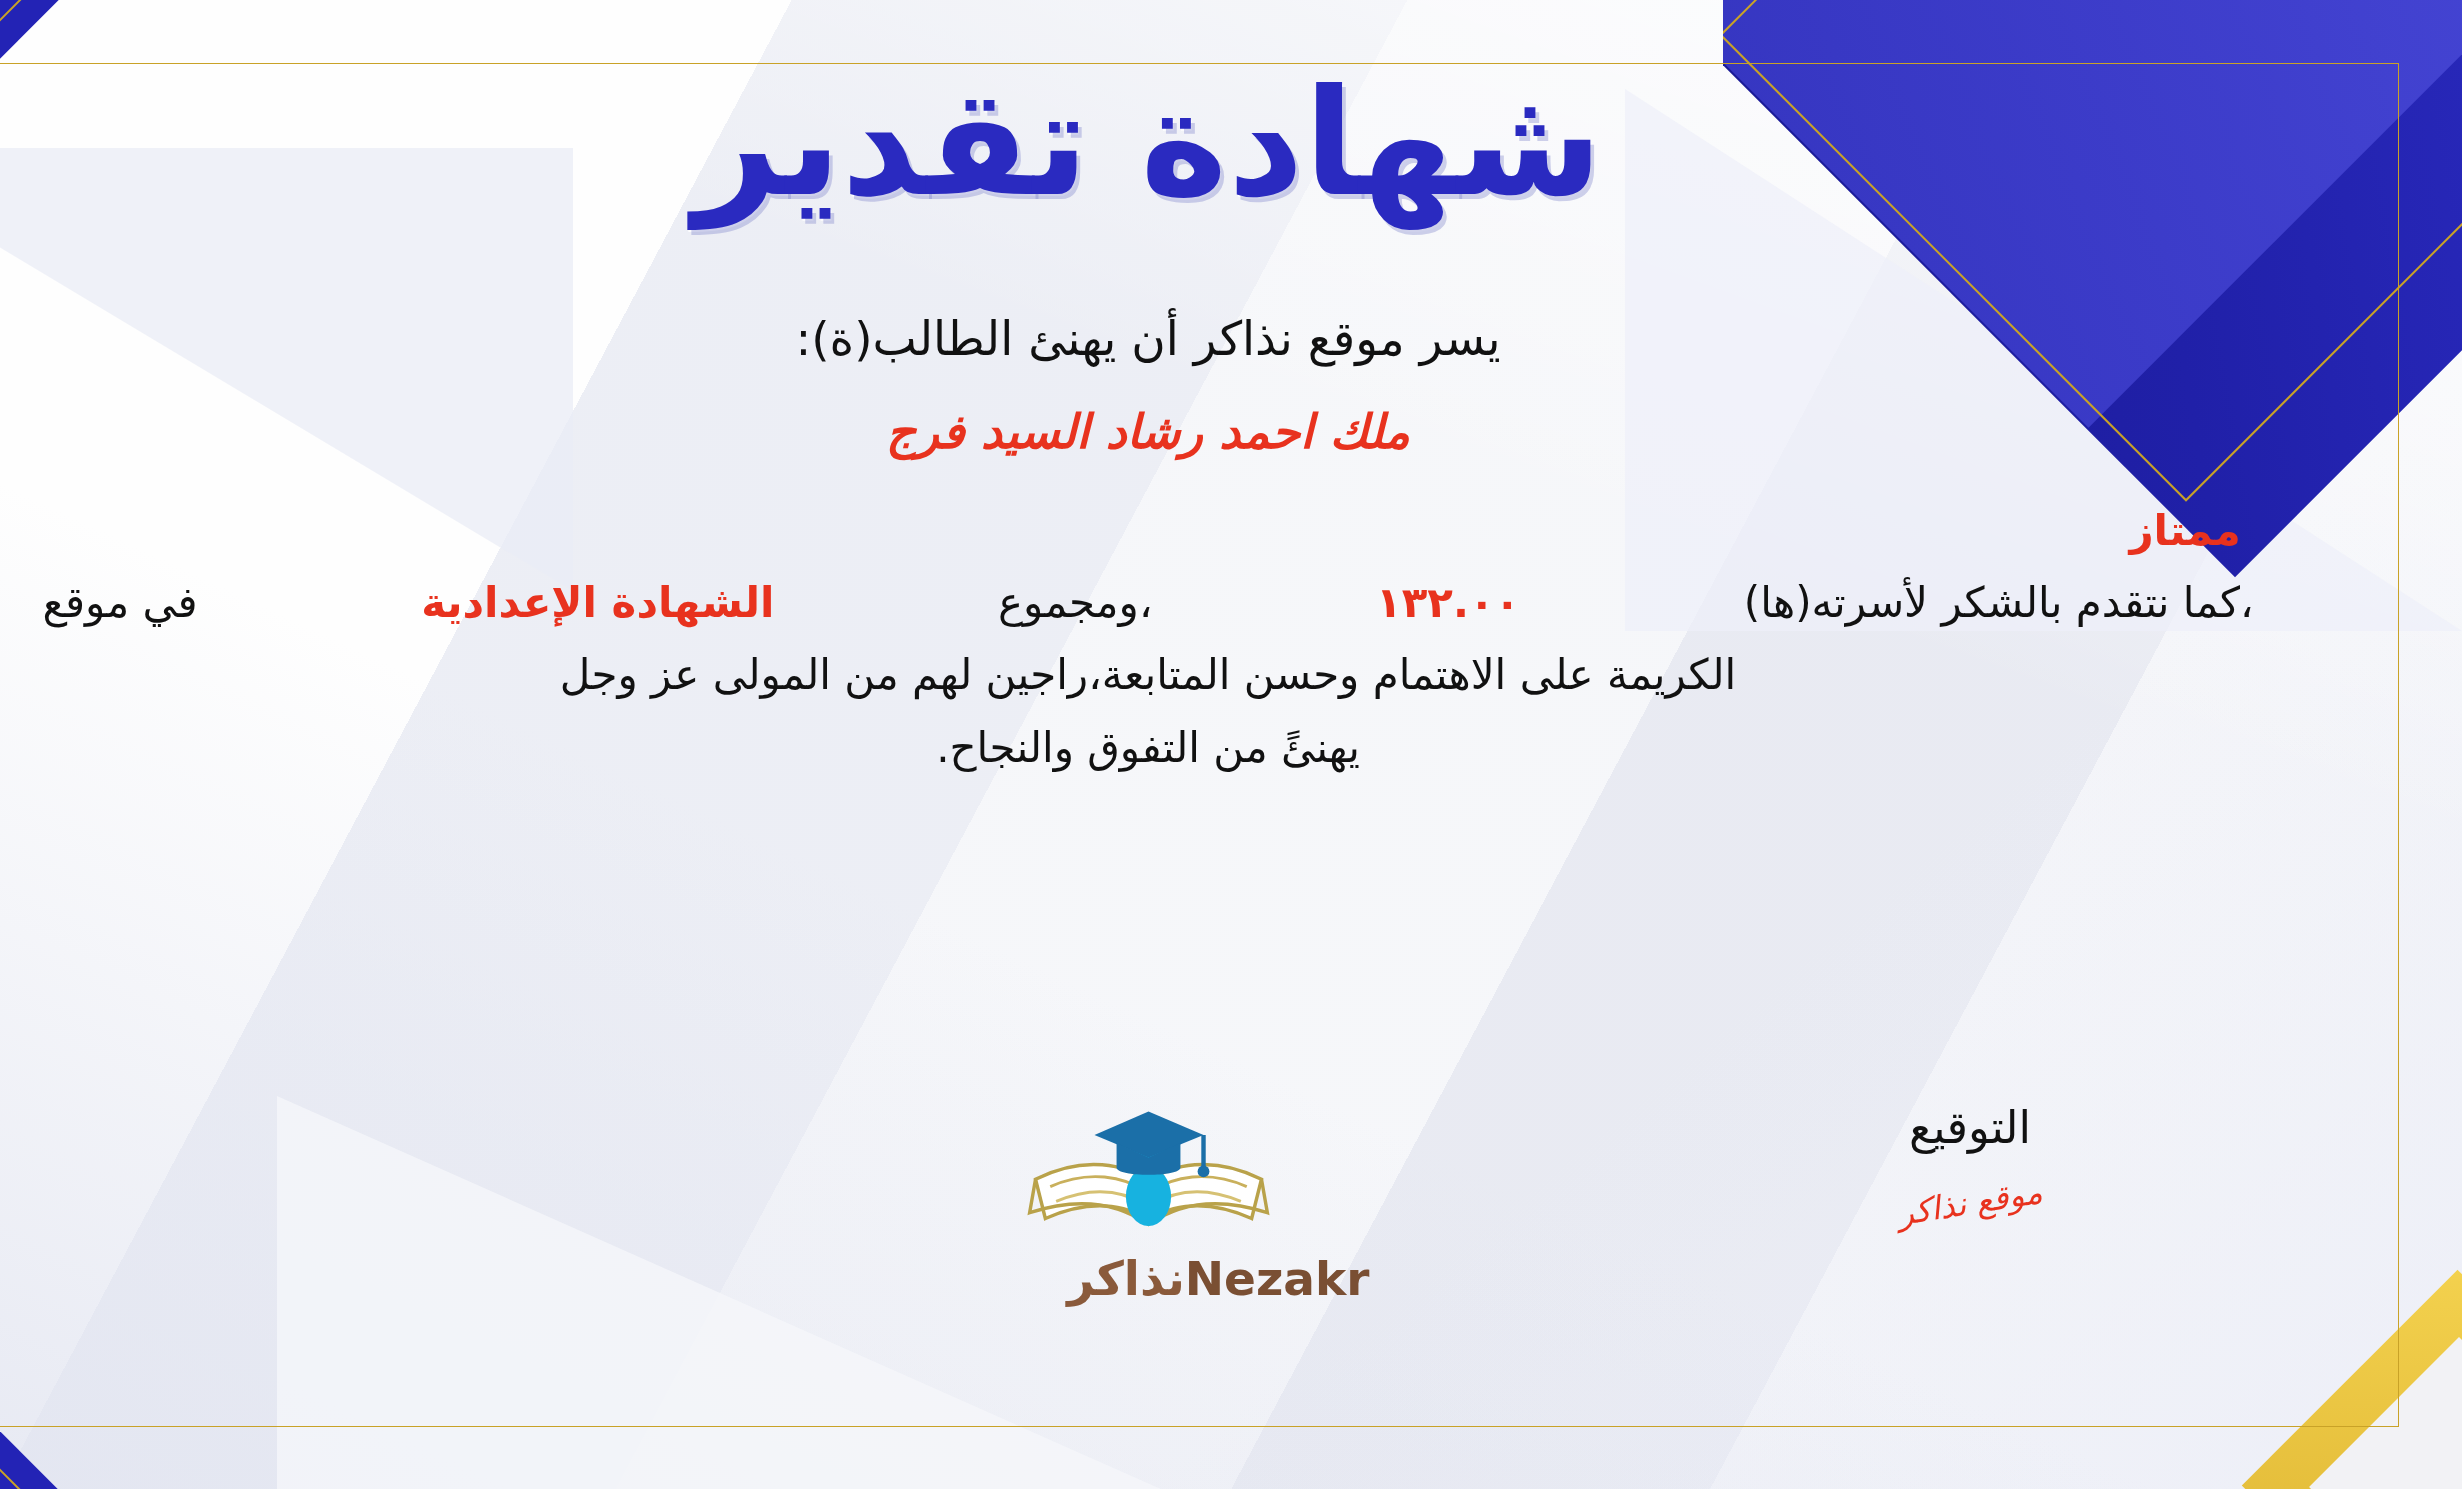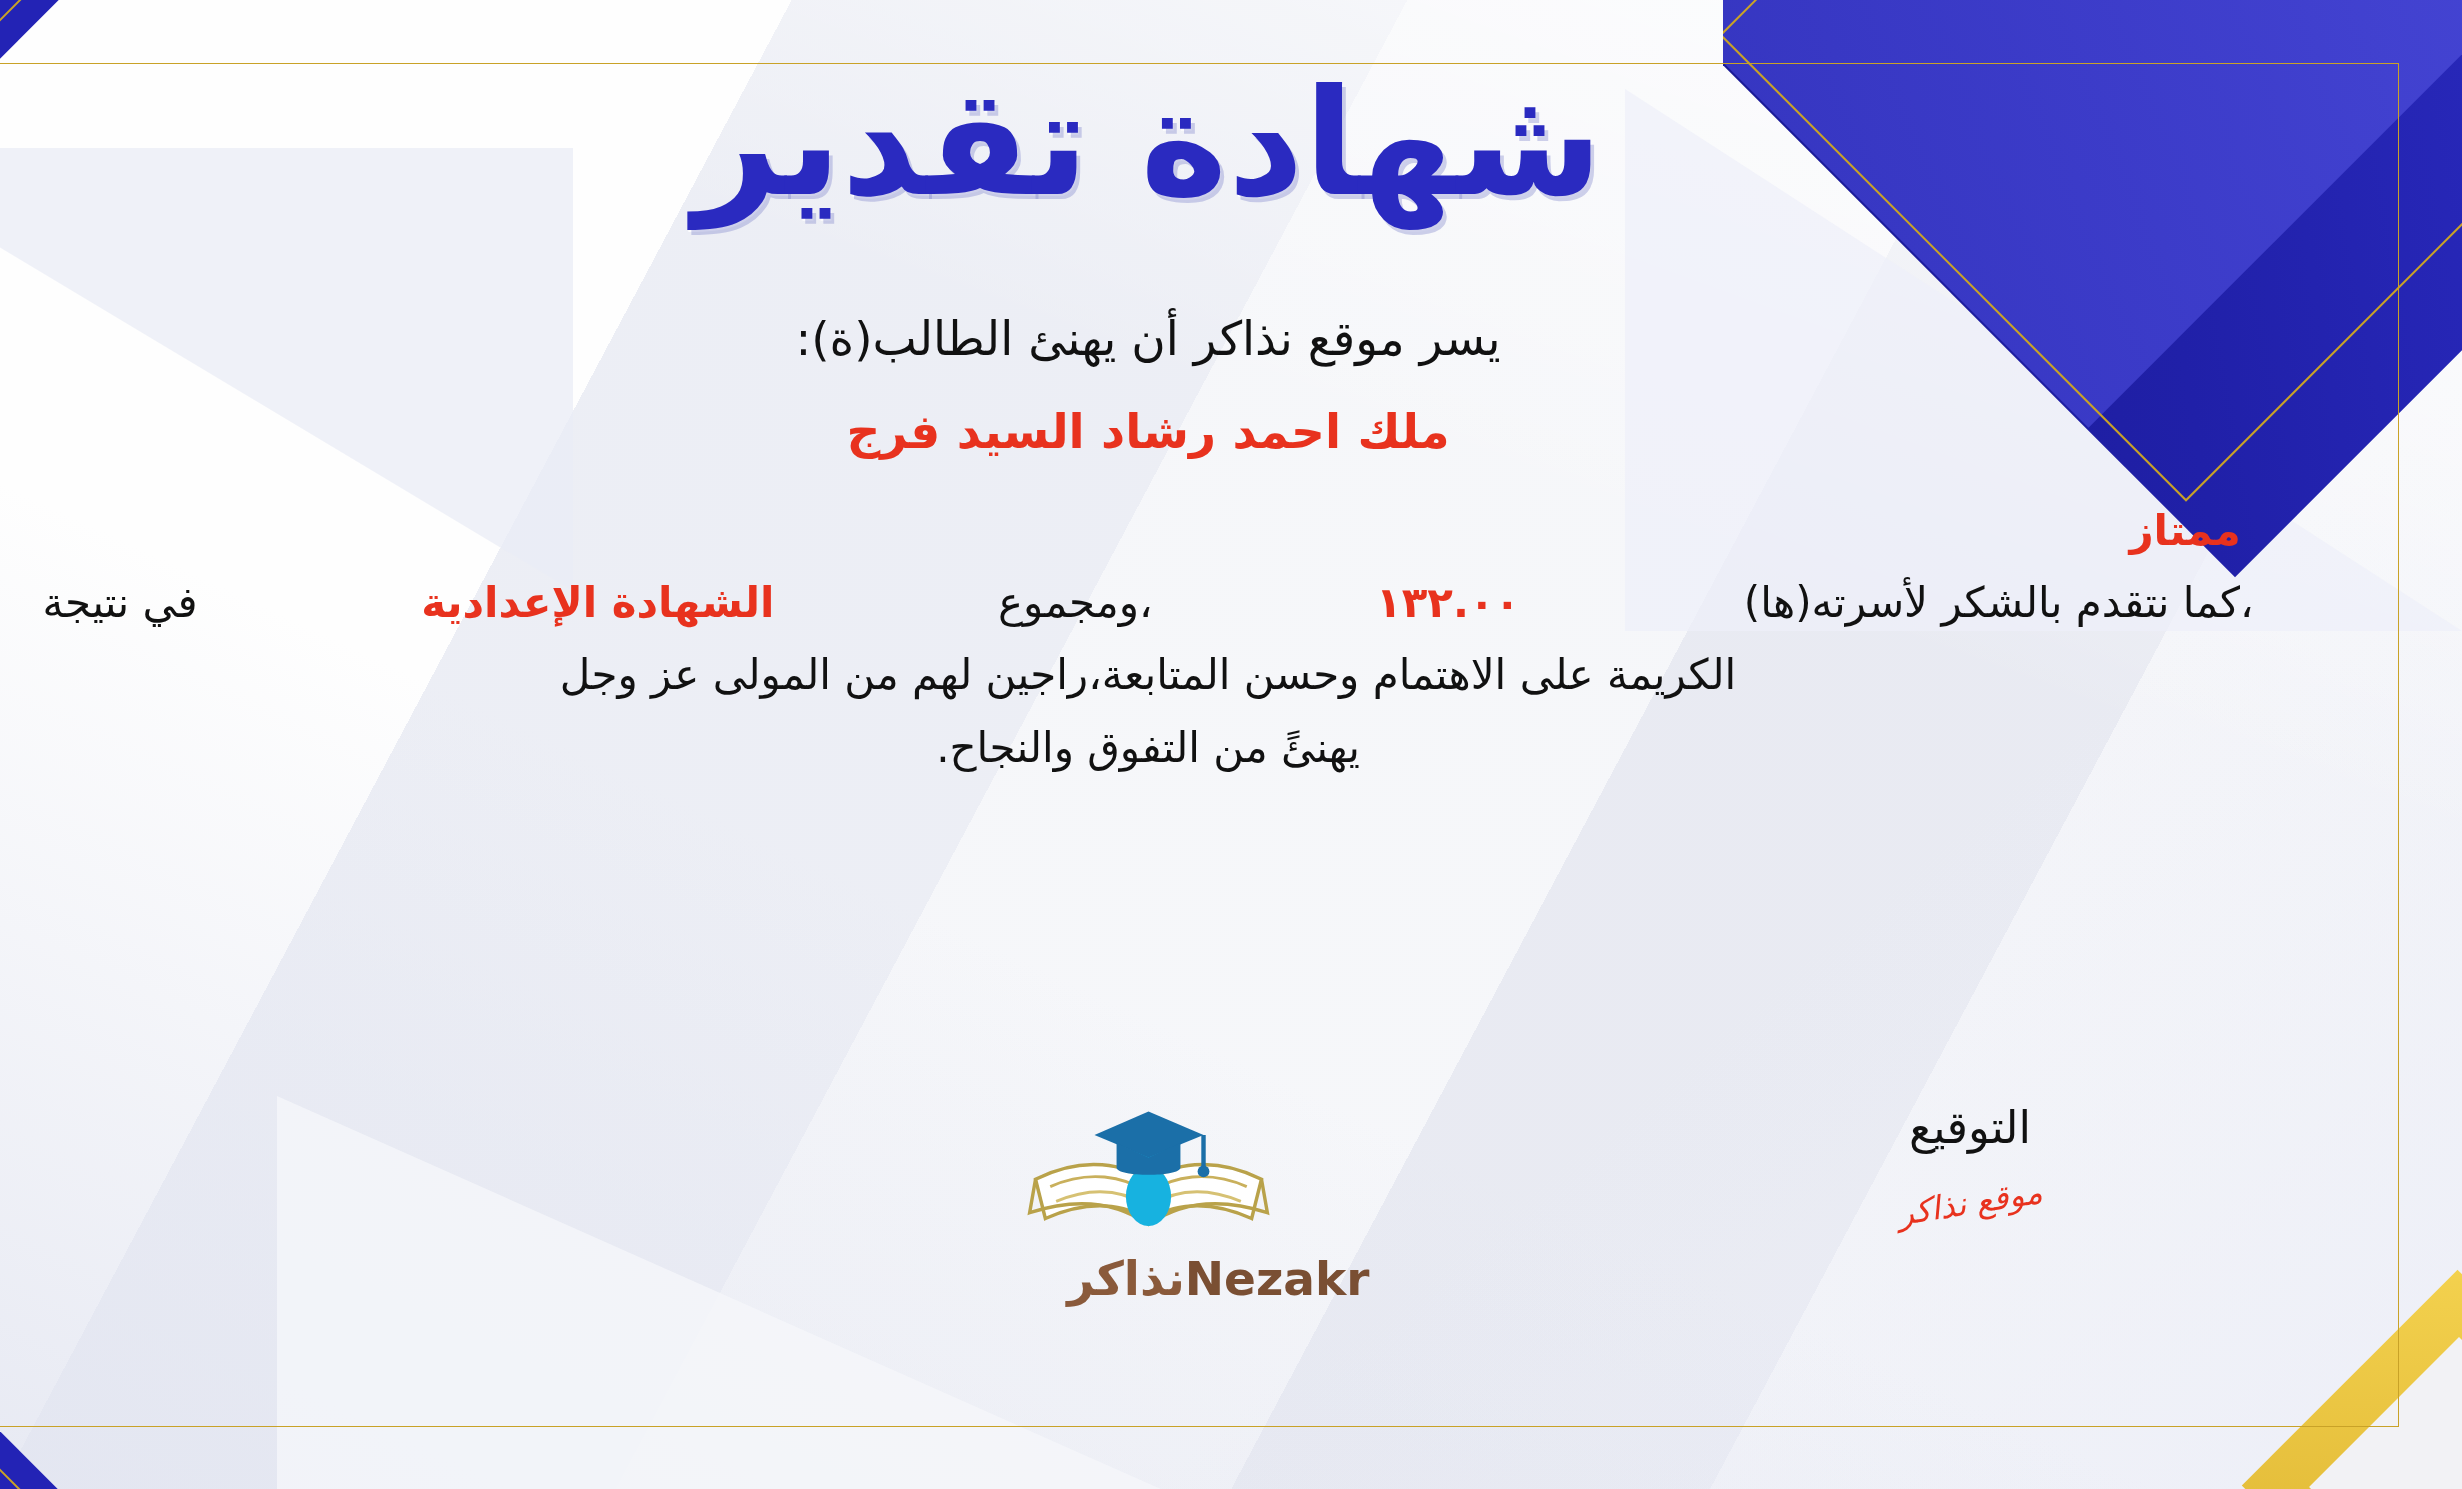--- a/index.html
+++ b/index.html
@@ -198,20 +198,21 @@
     color: #111111;
     direction: rtl;
   }
 
   .student-name {
     margin-top: 38px;
     font-size: 47px;
     font-weight: bold;
     color: #e8321e;
     direction: rtl;
+    font-style: italic;
   }
 
   .body-text {
     margin-top: 36px;
     width: 2211px;
     font-size: 42px;
     line-height: 1.72;
     color: #111111;
     direction: rtl;
     text-align: center;
@@ -337,21 +338,21 @@
 
       <div class="line-justify">
         <span class="hl">ممتاز</span>
       </div>
 
       <div class="line-justify">
         <span>،كما نتقدم بالشكر لأسرته(ها)</span>
         <span class="hl">١٣٢.٠٠</span>
         <span>،ومجموع</span>
         <span class="hl">الشهادة الإعدادية</span>
-        <span>في نتيجة</span>
+        <span>في موقع</span>
       </div>
 
       <span class="body-line">الكريمة على الاهتمام وحسن المتابعة،راجين لهم من المولى عز وجل</span>
       <span class="body-line">يهنئً من التفوق والنجاح.</span>
     </div>
 
     <div class="footer">
 
       <div class="signature-block">
         <div class="signature-label">التوقيع</div>

